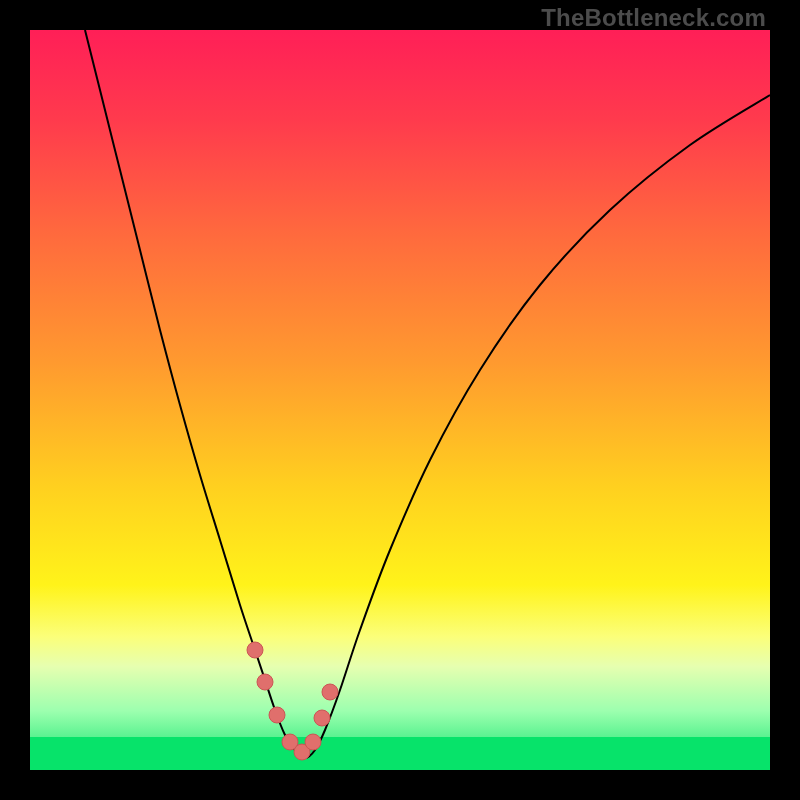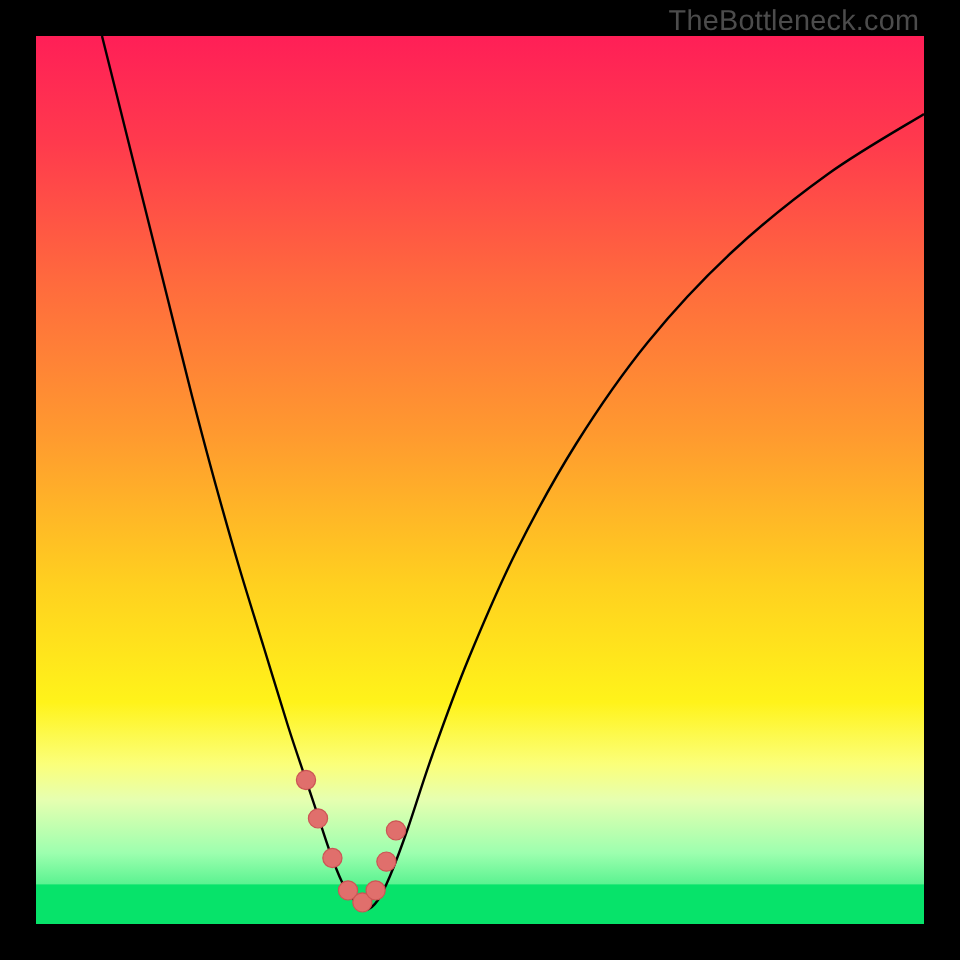--- a/index.html
+++ b/index.html
@@ -27,21 +27,21 @@
     position: absolute;
     left: 0;
     right: 0;
   }
   .watermark {
     position: absolute;
     top: 4px;
     right: 34px;
     color: #4c4c4c;
     font-size: 24px;
-    font-weight: 400;
+    font-weight: 700;
     letter-spacing: 0.2px;
   }
   svg.curve {
     position: absolute;
     inset: 0;
   }
   .dot {
     fill: #e06f6c;
     stroke: #c55;
     stroke-width: 1;

